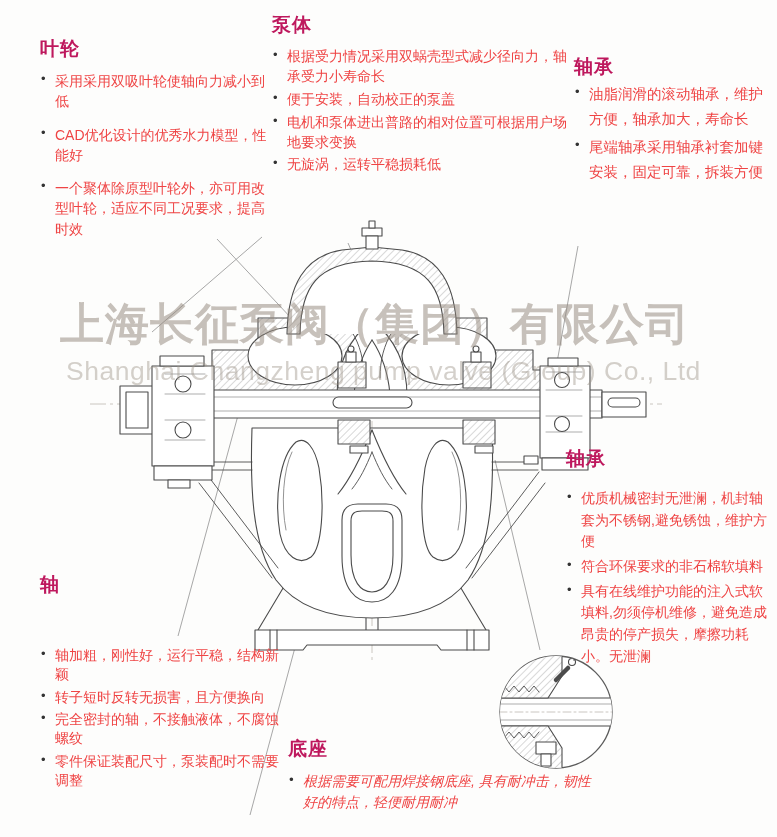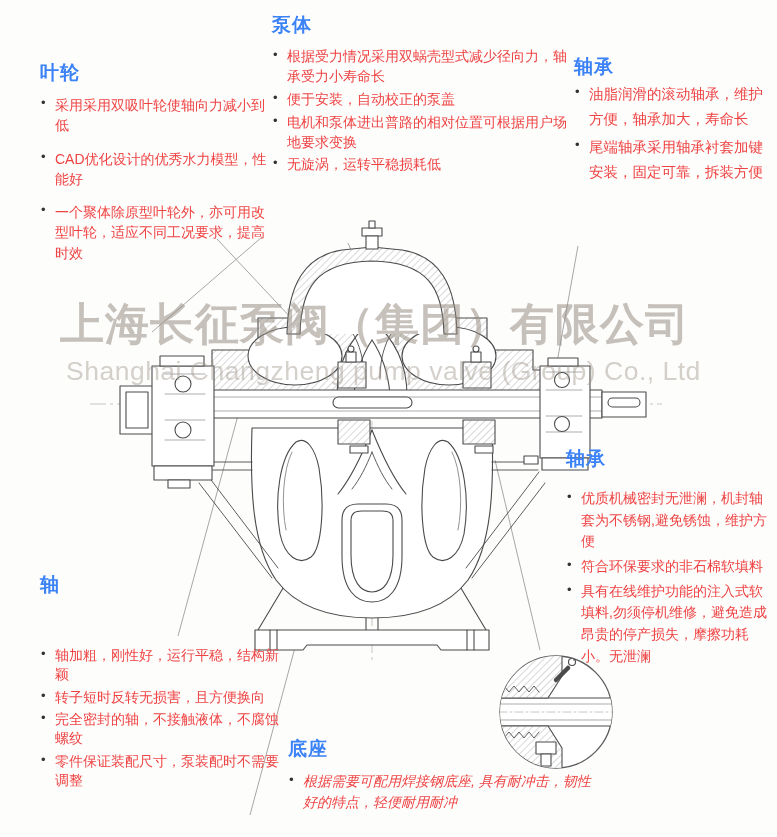--- a/index.html
+++ b/index.html
@@ -1,25 +1,25 @@
 <!DOCTYPE html>
 <html><head>
 <meta charset="utf-8">
 <style>
   html,body{margin:0;padding:0;background:#fff;}
   .page{
     position:relative;width:777px;height:837px;background:#fdfdfc;
     font-family:"Liberation Sans",sans-serif;color:#2b2b2b;overflow:hidden;
   }
   .sec{position:absolute;z-index:6;}
-  .sec h2{font-size:19px;font-weight:700;color:#3b82f6;margin:0 0 9px 0;letter-spacing:1px;}
+  .sec h2{font-size:19px;font-weight:700;color:#be185d;margin:0 0 9px 0;letter-spacing:1px;}
   .sec ul{list-style:none;margin:0;padding:0;font-size:14px;line-height:1.45;color:#ef4444;}
   .sec li{position:relative;padding-left:15px;margin-bottom:3px;}
   .sec li::before{content:"•";position:absolute;left:1px;top:-1px;color:#333;font-size:13px;}
-  .sec--impeller{left:40px;top:60px;width:235px;}
+  .sec--impeller{left:40px;top:36px;width:235px;}
   .sec--impeller li{margin-bottom:13px;}
   .sec--pump{left:272px;top:12px;width:300px;}
   .sec--pump ul{line-height:1.42;}
   .sec--bearing-top{left:574px;top:54px;width:200px;}
   .sec--bearing-top ul{line-height:1.72;font-size:14.5px;}
   .sec--bearing-top h2{margin-bottom:2px;}
   .sec--bearing-right{left:566px;top:446px;width:210px;}
   .sec--bearing-right ul{line-height:1.55;margin-top:16px;}
   .sec--bearing-right h2{margin-bottom:4px;}
   .sec--shaft{left:40px;top:572px;width:248px;}

